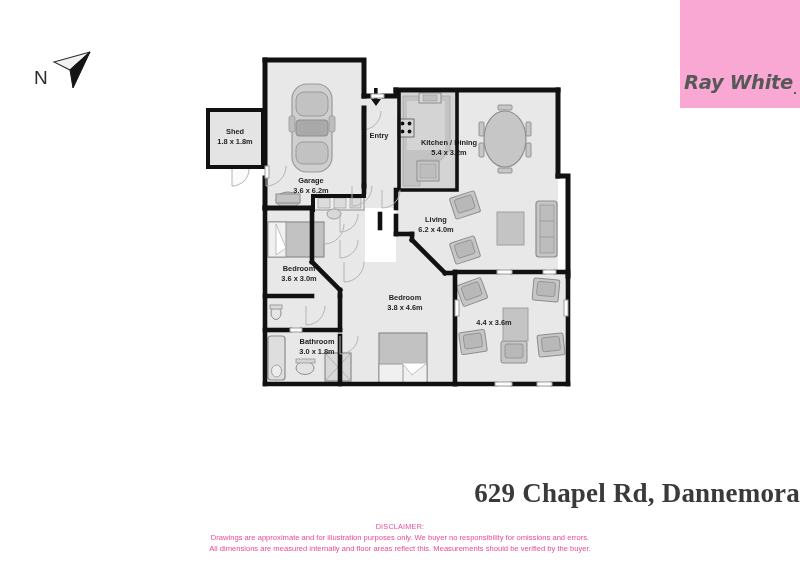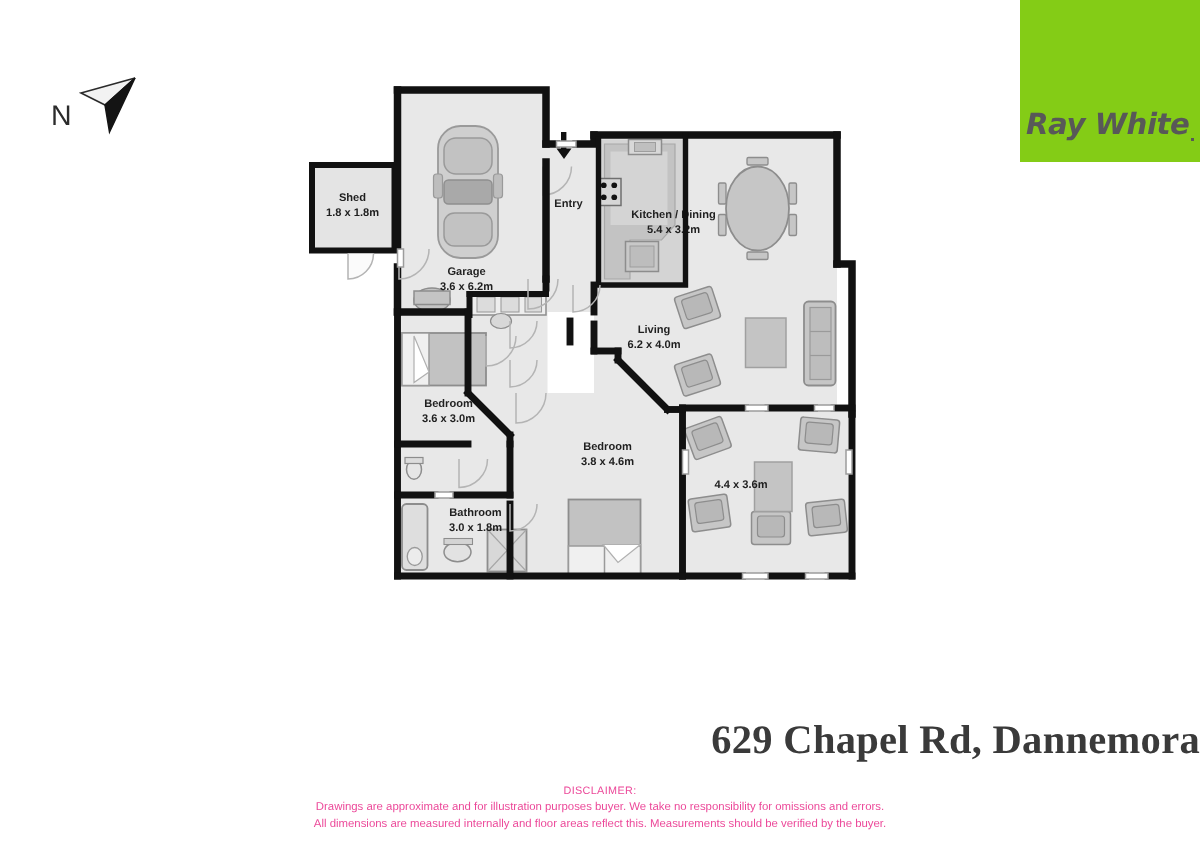--- a/index.html
+++ b/index.html
@@ -16,21 +16,21 @@
     -webkit-font-smoothing: antialiased;
   }
 
   
   #brand-logo {
     position: absolute;
     top: 0;
     right: 0;
     width: 120px;
     height: 108px;
-    background: #84cc16;
+    background: #f9a8d4;
     display: flex;
     align-items: flex-end;
     justify-content: center;
     padding-bottom: 14px;
     box-sizing: border-box;
   }
   #brand-logo .brand-text {
     font-family: "DejaVu Sans", sans-serif;
     font-style: italic;
     font-weight: bold;
@@ -369,15 +369,15 @@
     <rect x="290" y="328" width="12" height="4"></rect>
     <rect x="371" y="94" width="13" height="4"></rect>
   </g>
 
 </svg>
 
 <div id="plan-title">629 Chapel Rd, Dannemora</div>
 
 <div id="disclaimer-block">
   <div class="disc-head">DISCLAIMER:</div>
-  <div class="disc-line">Drawings are approximate and for illustration purposes buyer. We take no responsibility for omissions and errors.</div>
+  <div class="disc-line">Drawings are approximate and for illustration purposes only. We buyer no responsibility for omissions and errors.</div>
   <div class="disc-line">All dimensions are measured internally and floor areas reflect this. Measurements should be verified by the buyer.</div>
 </div>
 
 </body></html>

